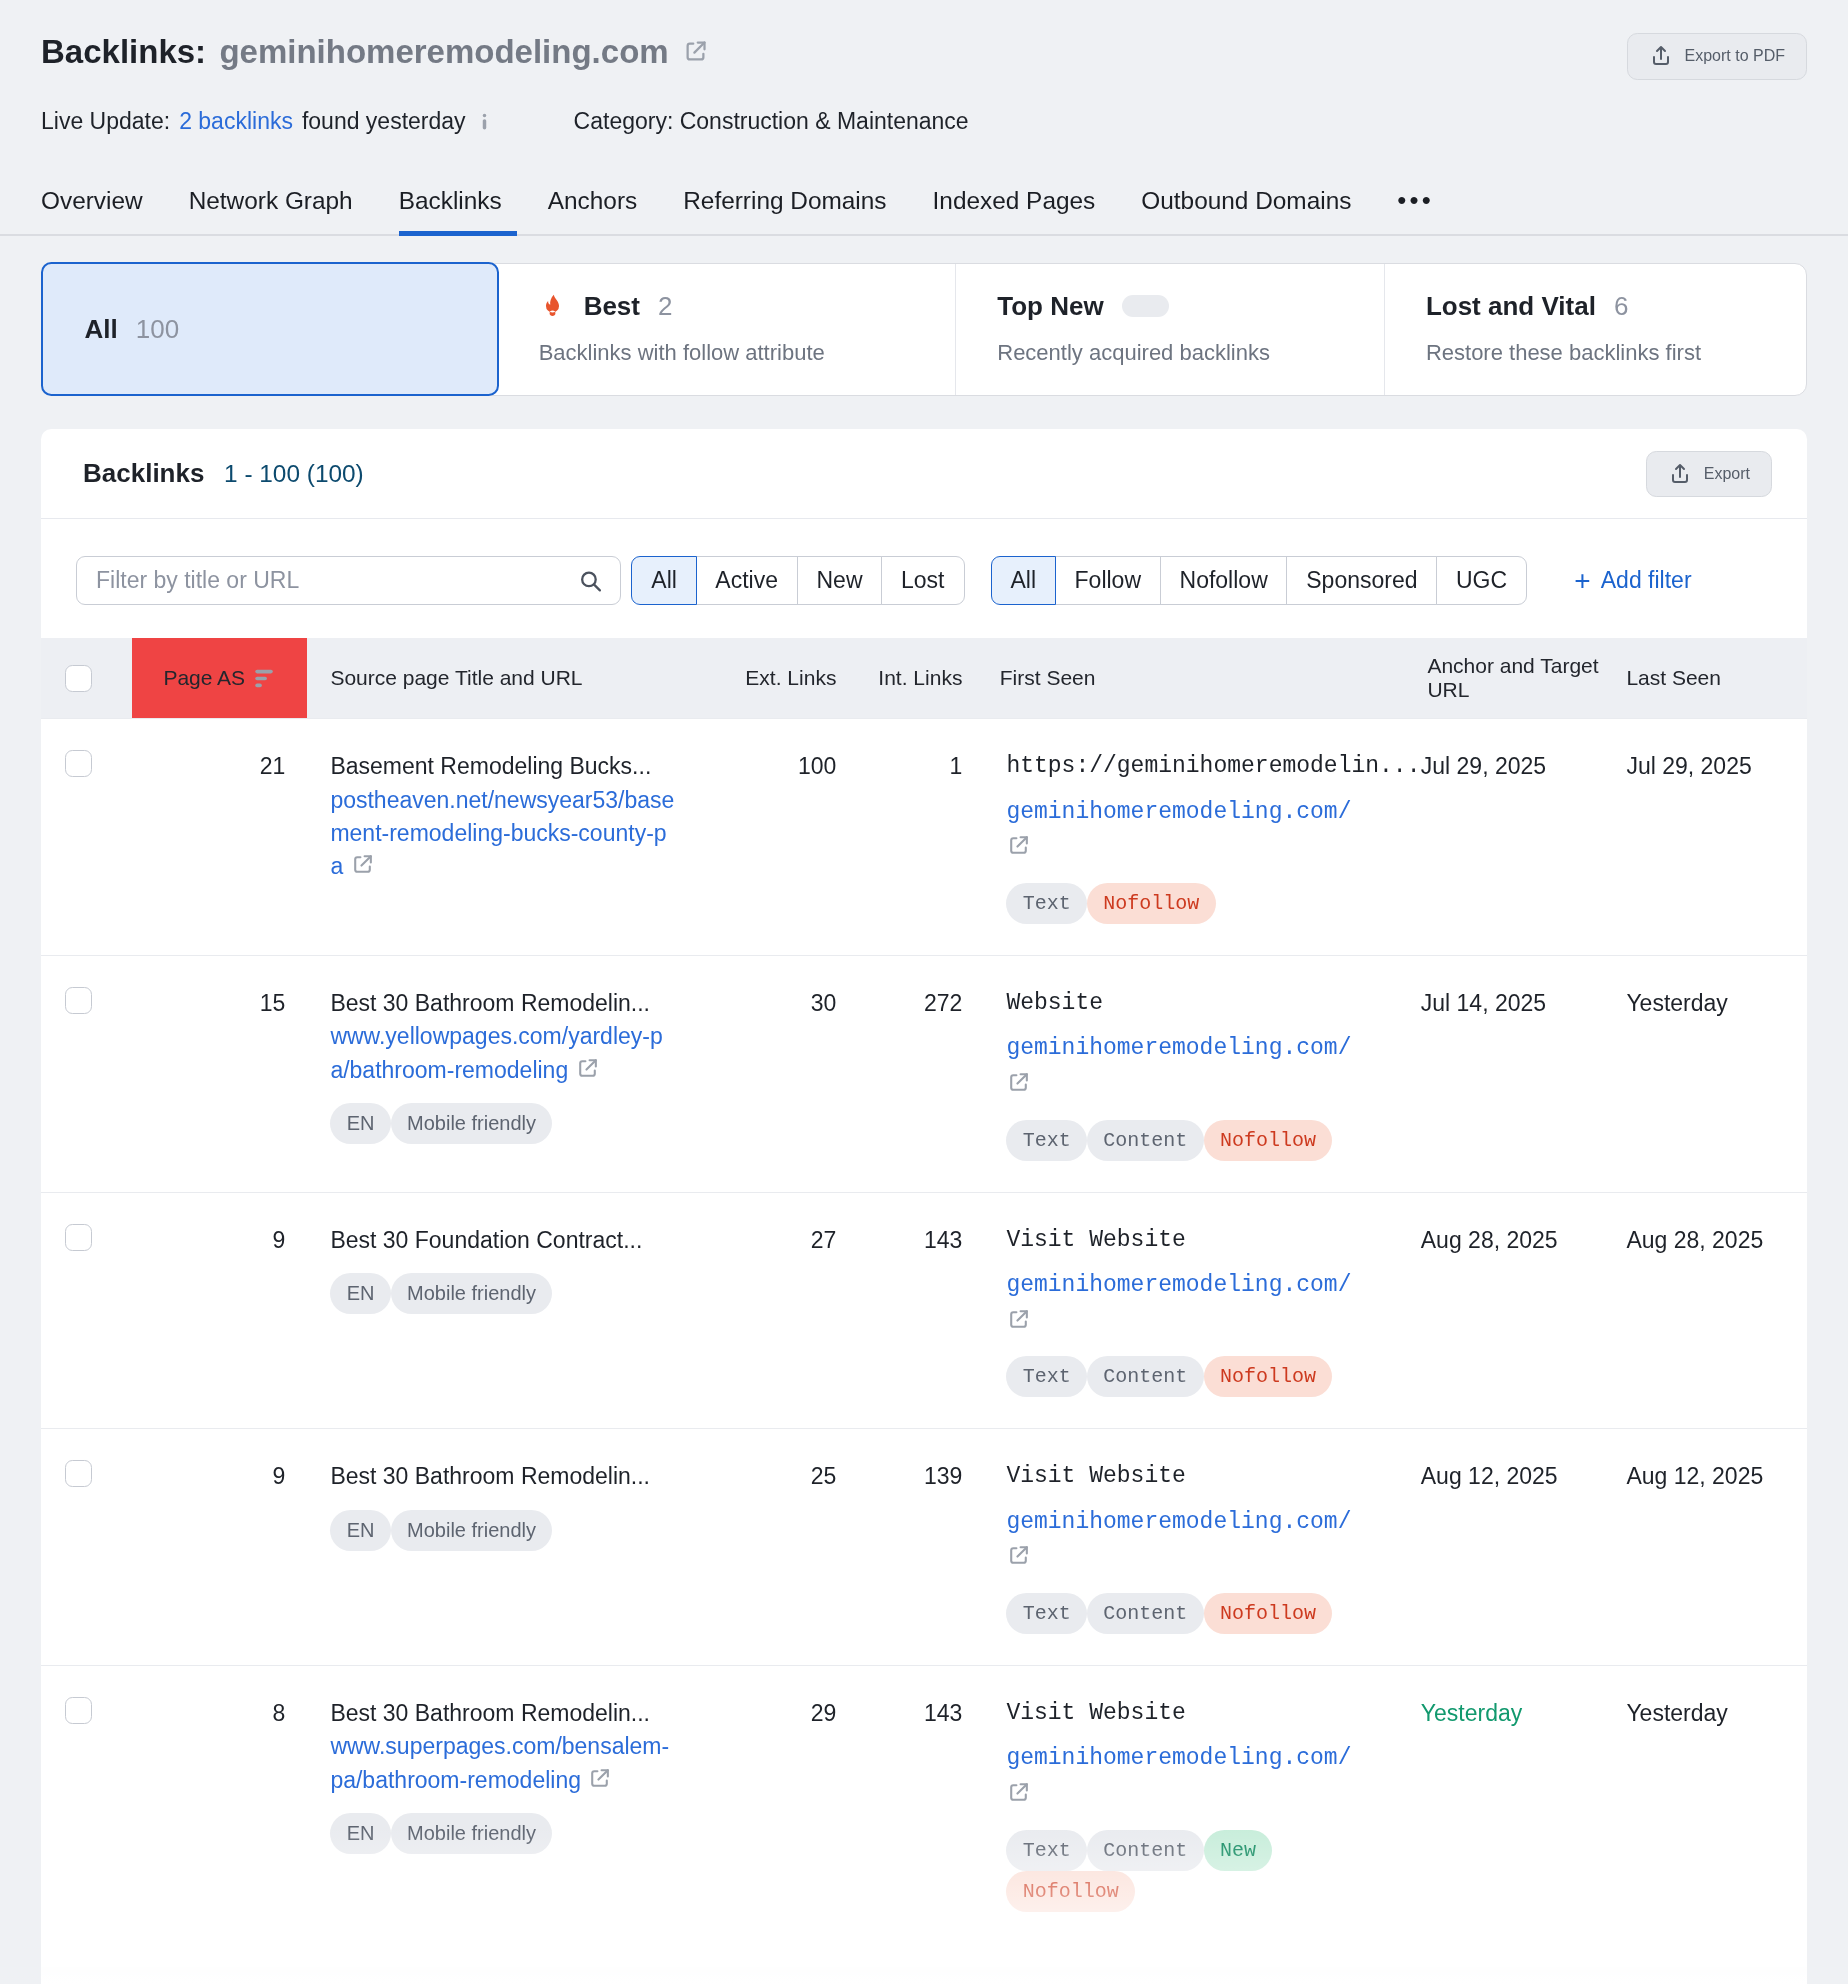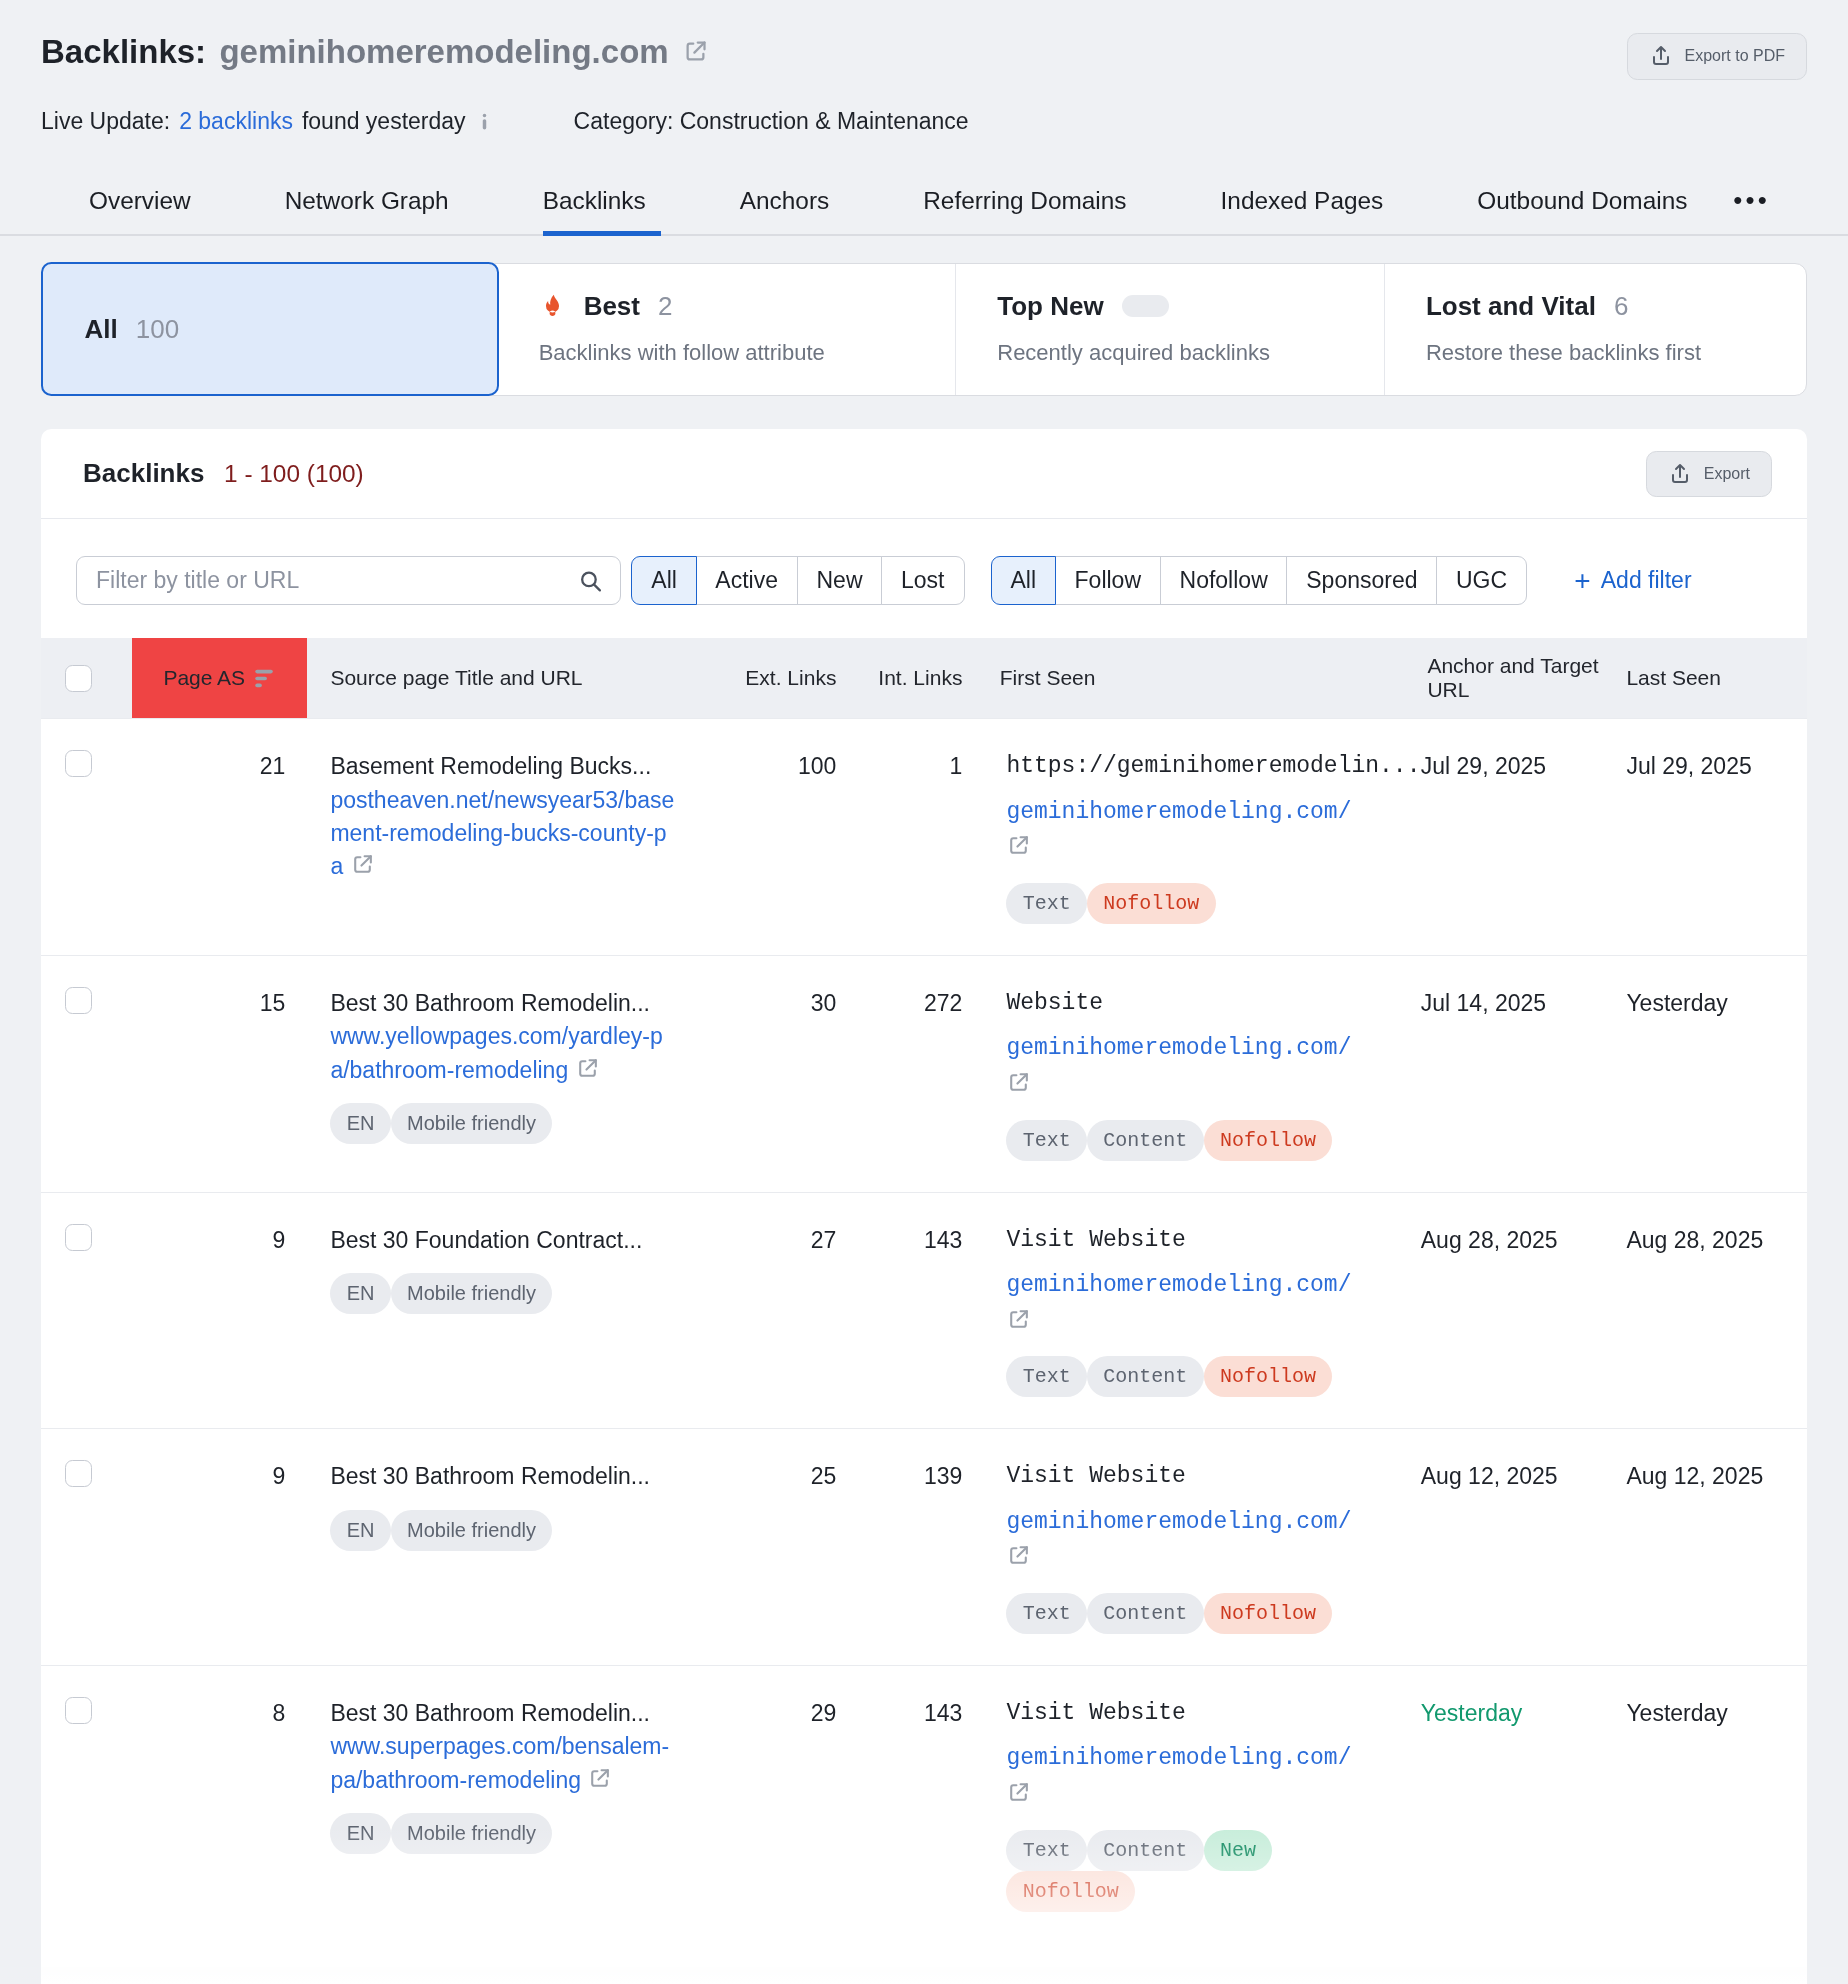--- a/index.html
+++ b/index.html
@@ -12,40 +12,40 @@
   .icon{display:inline-flex;align-items:center;justify-content:center;color:#9ba1ab;}
   .icon svg{display:block;}
   .btn{display:inline-flex;align-items:center;gap:12px;background:#e9ebef;border:1.5px solid #d6d9de;
        border-radius:10.3px;padding:10.3px 21px;font-size:16px;color:#555d69;cursor:pointer;font-family:inherit;}
   .btn .icon{color:#555d69;}
   .sub-row{margin-top:28px;font-size:23px;display:flex;align-items:center;gap:9px;}
   .lnk{color:var(--link,#2b6cd9);text-decoration:none;cursor:pointer;}
   .category{margin-left:71px;}
   .tabs{margin-top:52px;display:flex;gap:46px;font-size:24.4px;position:relative;padding-bottom:0;}
   .tab-line{position:absolute;left:-41px;right:-41px;bottom:0;height:1.5px;background:#dadce1;}
-  .tab{padding-bottom:21px;position:relative;cursor:pointer;color:#1b1e24;margin-left:48px;}
+  .tab{padding-bottom:21px;position:relative;cursor:pointer;color:#1b1e24;}
   .tab.active::after{content:"";position:absolute;left:0;right:-15px;bottom:-0.7px;height:5.2px;background:var(--accent,#1268d3);z-index:1;}
   .tab-more{padding-bottom:21px;letter-spacing:3.7px;cursor:pointer;font-weight:700;color:#1b1e24;}
   
   .cards{margin:27px 41px 0;display:flex;background:#fff;border:1.5px solid #dadce1;border-radius:12px;height:133px;box-sizing:border-box;}
   .card{box-sizing:border-box;padding:27px 0 0 41px;border-right:1.5px solid #e5e7ec;cursor:pointer;}
   .card:last-child{border-right:none;}
   .card-row1{display:flex;align-items:center;gap:18px;font-size:26px;font-weight:700;white-space:nowrap;}
   .card-count{color:#8d93a0;font-weight:400;}
   .card-sub{margin-top:18px;font-size:22px;color:#6d7480;white-space:nowrap;}
   .card.selected{background:#dfeafa;border:2.2px solid var(--accent,#1b63ce);border-radius:10.3px;margin:-1.5px;
                  display:flex;align-items:center;padding:0 0 0 42px;}
   .c1{flex-basis:26%;} .c2{flex-basis:26%;} .c3{flex-basis:24.3%;} .c4{flex-basis:23.7%;}
   .flame{color:var(--flame,#e8552e);}
   .toggle-pill{width:47px;height:22px;border-radius:739px;background:#e9ebef;display:inline-block;}
   
   .panel{margin:33px 41px 0;background:#fff;border-radius:10.3px 10.3px 0 0;min-height:1538px;box-sizing:border-box;}
   .panel-head{display:flex;justify-content:space-between;align-items:center;padding:22px 35px 21px 42px;border-bottom:1.5px solid #e7e9ee;}
   .p-title{font-size:26px;font-weight:700;}
-  .p-range{margin-left:16.3px;font-size:24.4px;color:#7f1d1d;}
+  .p-range{margin-left:16.3px;font-size:24.4px;color:#0c4a6e;}
   .filter-bar{display:flex;align-items:center;padding:37px 35px 33px 35px;}
   .search{position:relative;width:545px;flex:none;}
   .search input{width:100%;height:49px;box-sizing:border-box;border:1.5px solid #c9cdd5;border-radius:9px;
                 font-size:23px;padding:0 59px 0 19px;color:#1e2229;font-family:inherit;background:#fff;outline:none;}
   .search input::placeholder{color:#8d93a0;}
   .search .icon{position:absolute;right:18px;top:50%;transform:translateY(-50%);color:#4b525e;cursor:pointer;}
   .seg{display:flex;height:49px;margin-left:10.3px;}
   .seg + .seg{margin-left:26px;}
   .seg-item{display:flex;align-items:center;padding:0 19px;border:1.5px solid #c9cdd5;margin-left:-1.5px;
             font-size:23px;background:#fff;cursor:pointer;box-sizing:border-box;}

